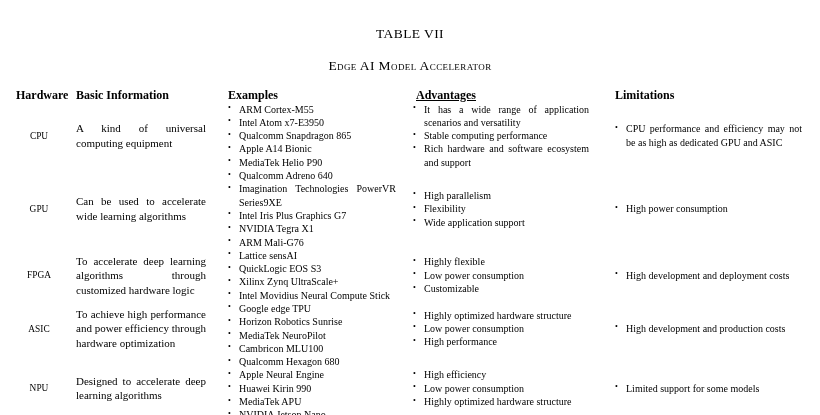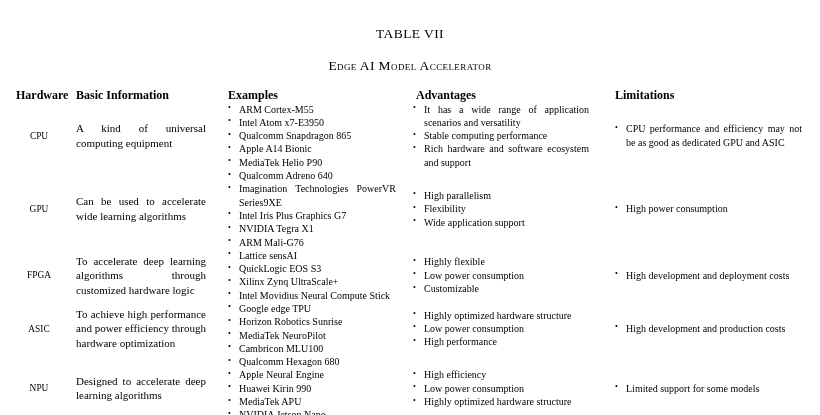--- a/index.html
+++ b/index.html
@@ -119,21 +119,21 @@
     font-size: 8px;
     line-height: 1.55;
   }
   ul.bullets.adv li { margin-right: 18px; }
   ul.bullets.lim li { margin-right: 10px; margin-left: 8px; }
   ul.bullets.ex  li { margin-left: 6px; margin-right: 12px; }
 
   .hdr-pad-hw   { padding-left: 8px !important; }
   .hdr-pad-info { padding-left: 6px !important; }
   .hdr-pad-ex   { padding-left: 6px !important; }
-  .hdr-pad-adv  { padding-left: 8px !important; }
+  .hdr-pad-adv  { padding-left: 8px !important; text-decoration: underline; }
   .hdr-pad-lim  { padding-left: 8px !important; }
 </style>
 </head>
 <body>
 
 <div class="page">
 
   <div class="caption">
     <div class="caption-line1">TABLE VII</div>
     <div class="caption-line2">Edge AI Model Accelerator</div>
@@ -173,21 +173,21 @@
           </td>
           <td class="cell-list">
             <ul class="bullets adv">
               <li>It has a wide range of application scenarios and versatility</li>
               <li>Stable computing performance</li>
               <li>Rich hardware and software ecosystem and support</li>
             </ul>
           </td>
           <td class="cell-list">
             <ul class="bullets lim">
-              <li>CPU performance and efficiency may not be as good as dedicated GPU and ASIC</li>
+              <li>CPU performance and efficiency may not be as high as dedicated GPU and ASIC</li>
             </ul>
           </td>
         </tr>
 
         <tr>
           <td class="cell-hw">GPU</td>
           <td class="cell-info">Can be used to accelerate wide learning algorithms</td>
           <td class="cell-list">
             <ul class="bullets ex">
               <li>Qualcomm Adreno 640</li>

